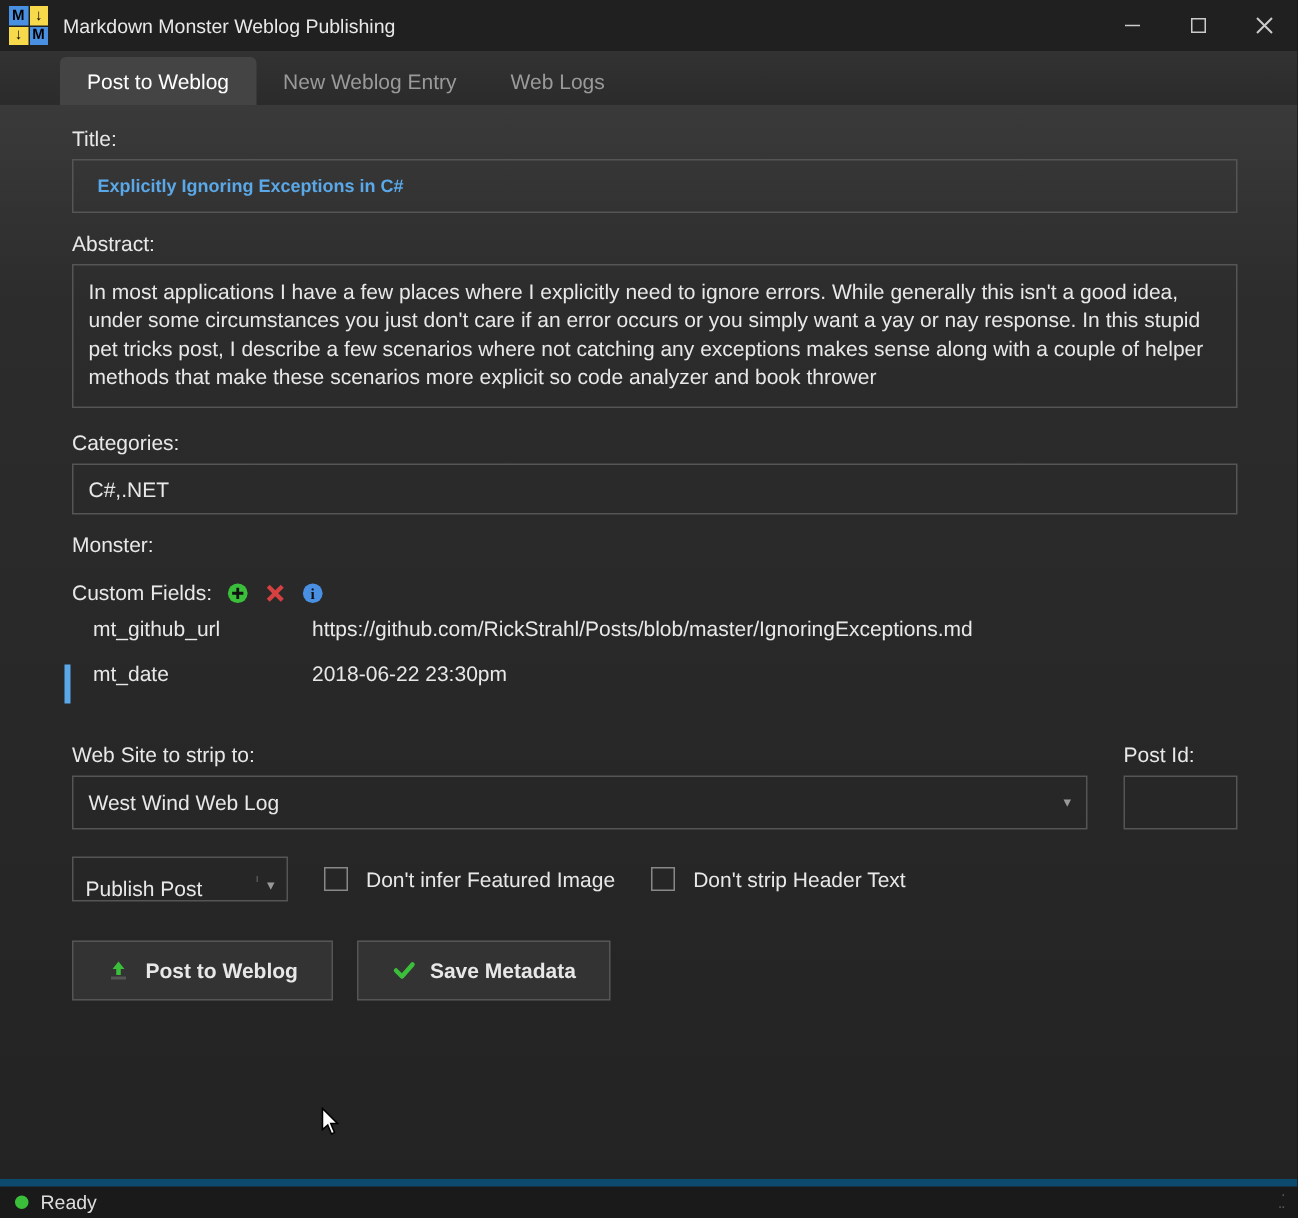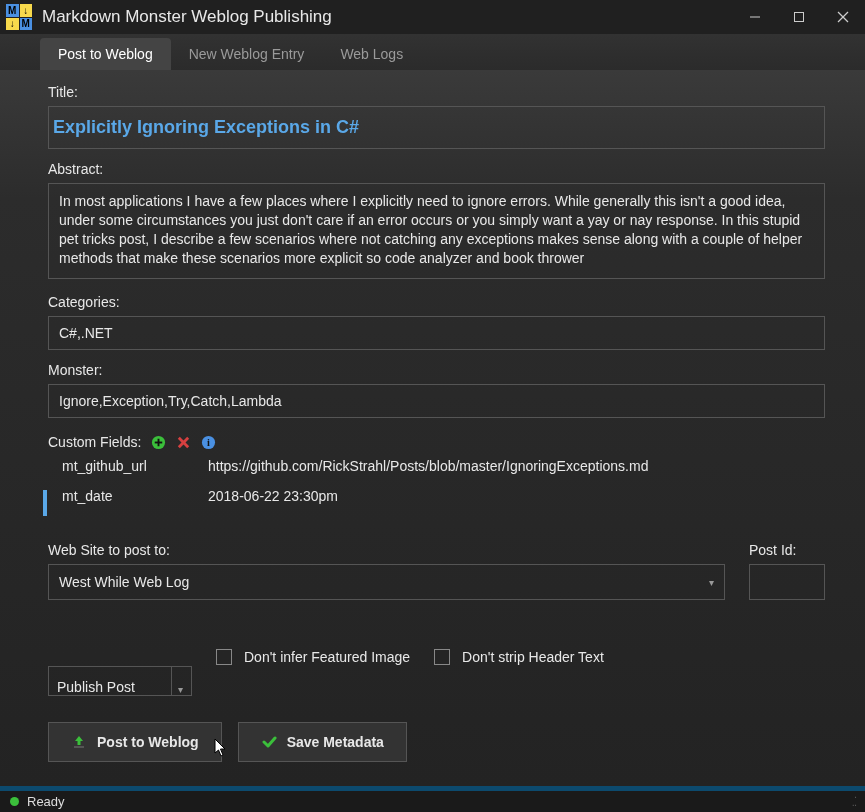--- a/index.html
+++ b/index.html
@@ -17,21 +17,21 @@
   height: 34px; background: #202020; display: flex; align-items: center; padding: 0 0 0 6px;
 }
 .app-icon {
   width: 26px; height: 26px; display: grid; grid-template-columns: 1fr 1fr; grid-template-rows: 1fr 1fr;
   gap: 1px; margin-right: 10px;
 }
 .app-icon .q1 { background: #4a90e2; display:flex; align-items:center; justify-content:center; color:#000; font-weight:bold; font-size:10px;}
 .app-icon .q2 { background: #f7d94c; display:flex; align-items:center; justify-content:center; color:#000; font-weight:bold; font-size:10px;}
 .app-icon .q3 { background: #f7d94c; display:flex; align-items:center; justify-content:center; color:#000; font-weight:bold; font-size:10px;}
 .app-icon .q4 { background: #4a90e2; display:flex; align-items:center; justify-content:center; color:#000; font-weight:bold; font-size:10px;}
-.titlebar-title { color: #e8e8e8; font-size: 17px; flex: 1; }
+.titlebar-title { color: #e8e8e8; font-size: 13px; flex: 1; }
 .win-controls { display: flex; }
 .win-btn { width: 44px; height: 34px; display:flex; align-items:center; justify-content:center; color:#ccc; }
 .win-btn svg { width: 12px; height: 12px; }
 
 
 .tabstrip {
   height: 36px; background: linear-gradient(#323232,#2b2b2b);
   display: flex; align-items: flex-end; padding-left: 40px; gap: 0;
 }
 .tab {
@@ -46,21 +46,21 @@
   flex: 1; background: linear-gradient(#3a3a3a 0%, #2c2c2c 18%, #232323 100%);
   padding: 14px 40px 20px 48px; overflow: hidden;
 }
 .field-label { color: #e8e8e8; font-size: 14px; margin-bottom: 6px; margin-top: 12px; }
 .field-label.first { margin-top: 0; }
 .input-box {
   width: 100%; background: transparent; border: 1px solid #555;
   padding: 8px 10px; color: #e8e8e8; font-size: 14px; font-family: inherit;
 }
 .input-title {
-  color: #5aa8e8; font-weight: 600; font-size: 18px; padding: 10px 4px;
+  color: #5aa8e8; font-weight: 600; font-size: 12px; padding: 10px 16px;
 }
 .input-abstract {
   height: 96px; resize: none; line-height: 1.35; overflow: hidden;
 }
 
 
 .custom-fields-header {
   display: flex; align-items: center; gap: 10px; margin-top: 16px; margin-bottom: 8px;
 }
 .cf-icon { width: 15px; height: 15px; display:flex; align-items:center; justify-content:center; }
@@ -80,22 +80,22 @@
 .select-box {
   width: 100%; background: transparent; border: 1px solid #555;
   padding: 8px 10px; color: #e8e8e8; font-size: 14px; height: 36px;
   display: flex; align-items: center; justify-content: space-between;
 }
 .chev { color: #999; font-size: 10px; }
 
 
 .opt-row { display: flex; align-items: center; gap: 24px; margin-top: 18px; }
 .small-select {
-  width: 144px; height: 30px; border: 1px solid #555; display:flex; align-items:flex-end;
-  padding: 0 8px; justify-content: space-between; font-size: 14px; margin-top: 48px;
+  width: 144px; height: 30px; border: 1px solid #555; display:flex; align-items:flex-start;
+  padding: 12px 8px; justify-content: space-between; font-size: 14px;
 }
 .small-select .divider { width:1px; height: 100%; background:#555; margin: 0 6px 0 auto;}
 .checkbox-wrap { display: flex; align-items: center; gap: 12px; }
 .checkbox { width: 16px; height: 16px; border: 1.5px solid #888; background: transparent; }
 
 
 .button-row { display: flex; gap: 16px; margin-top: 26px; }
 .btn {
   height: 40px; padding: 0 22px; border: 1px solid #555; background: #333;
   display: flex; align-items: center; gap: 10px; color: #e8e8e8; font-size: 14px;
@@ -160,21 +160,20 @@
     <div class="field-label first">Title:</div>
     <input class="input-box input-title" value="Explicitly Ignoring Exceptions in C#" style="">
 
     <div class="field-label">Abstract:</div>
     <textarea class="input-box input-abstract" style="">In most applications I have a few places where I explicitly need to ignore errors. While generally this isn't a good idea, under some circumstances you just don't care if an error occurs or you simply want a yay or nay response. In this stupid pet tricks post, I describe a few scenarios where not catching any exceptions makes sense along with a couple of helper methods that make these scenarios more explicit so code analyzer and book thrower</textarea>
 
     <div class="field-label">Categories:</div>
     <input class="input-box" value="C#,.NET" style="">
 
     <div class="field-label">Monster:</div>
-    <input class="input-box" value="Ignore,Exception,Try,Catch,Lambda" style="">
 
     
     <div class="custom-fields-header">
       <span>Custom Fields:</span>
       <span class="cf-icon">
         <svg viewBox="0 0 16 16">
             <circle cx="8" cy="8" r="7" fill="#3bbf3b"></circle>
             <line x1="8" y1="4" x2="8" y2="12" stroke="#111" stroke-width="2"></line>
             <line x1="4" y1="8" x2="12" y2="8" stroke="#111" stroke-width="2"></line>
           </svg>
@@ -199,23 +198,23 @@
       </div>
       <div class="cf-row selected">
         <div class="cf-name">mt_date</div>
         <div class="cf-value">2018-06-22 23:30pm</div>
       </div>
     </div>
 
     
     <div class="site-row">
       <div class="site-col">
-        <div class="field-label" style="margin-top:0">Web Site to post to:</div>
+        <div class="field-label" style="margin-top:0">Web Site to strip to:</div>
         <div class="select-box">
-          <span>West While Web Log</span>
+          <span>West Wind Web Log</span>
           <span class="chev">▾</span>
         </div>
       </div>
       <div class="postid-col">
         <div class="field-label" style="margin-top:0">Post Id:</div>
         <input class="input-box" style="height: 36px; padding: 6px;" value="">
       </div>
     </div>
 
     

